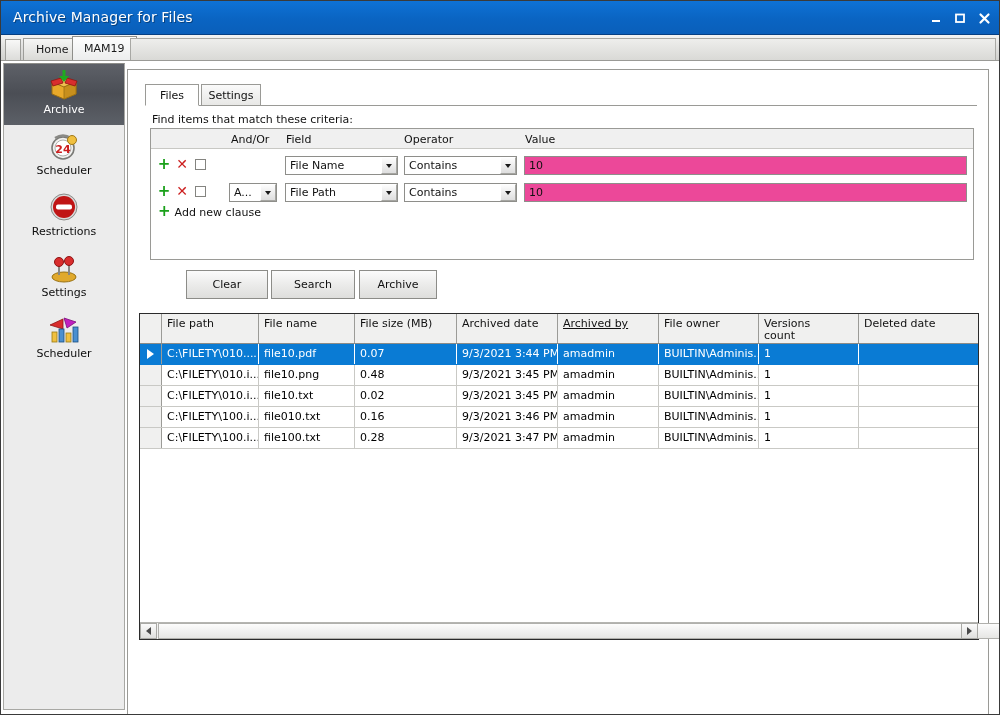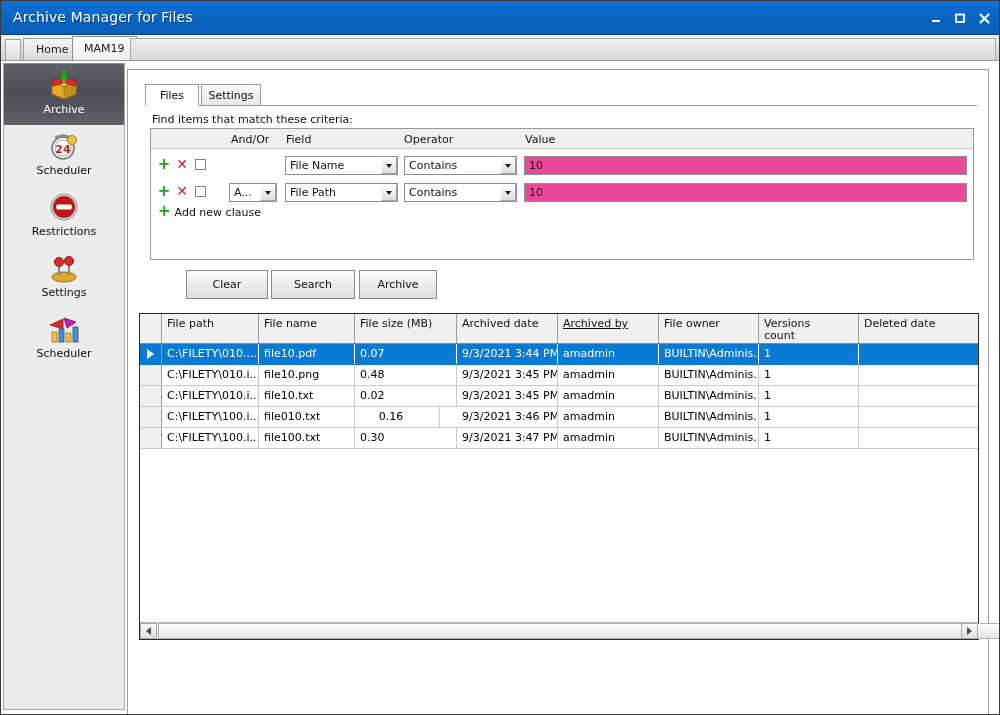--- a/index.html
+++ b/index.html
@@ -576,33 +576,33 @@
           <div class="gcell" style="left:418px; width:101px;">amadmin</div>
           <div class="gcell" style="left:519px; width:100px;">BUILTIN\Adminis...</div>
           <div class="gcell" style="left:619px; width:100px;">1</div>
           <div class="gcell" style="left:719px; width:119px; border-right:none;"></div>
         </div>
 
         <div class="grow" style="top:93px;">
           <div class="rowgutter"></div>
           <div class="gcell" style="left:22px;  width:97px;">C:\FILETY\100.i...</div>
           <div class="gcell" style="left:119px; width:96px;">file010.txt</div>
-          <div class="gcell" style="left:198px; width:102px;text-align:center;">0.16</div>
+          <div class="gcell" style="left:215px; width:102px;">0.16</div>
           <div class="gcell" style="left:317px; width:101px;">9/3/2021 3:46 PM</div>
           <div class="gcell" style="left:418px; width:101px;">amadmin</div>
           <div class="gcell" style="left:519px; width:100px;">BUILTIN\Adminis...</div>
           <div class="gcell" style="left:619px; width:100px;">1</div>
           <div class="gcell" style="left:719px; width:119px; border-right:none;"></div>
         </div>
 
         <div class="grow" style="top:114px;">
           <div class="rowgutter"></div>
           <div class="gcell" style="left:22px;  width:97px;">C:\FILETY\100.i...</div>
           <div class="gcell" style="left:119px; width:96px;">file100.txt</div>
-          <div class="gcell" style="left:215px; width:102px;">0.30</div>
+          <div class="gcell" style="left:215px; width:102px;">0.28</div>
           <div class="gcell" style="left:317px; width:101px;">9/3/2021 3:47 PM</div>
           <div class="gcell" style="left:418px; width:101px;">amadmin</div>
           <div class="gcell" style="left:519px; width:100px;">BUILTIN\Adminis...</div>
           <div class="gcell" style="left:619px; width:100px;">1</div>
           <div class="gcell" style="left:719px; width:119px; border-right:none;"></div>
         </div>
 
         <div id="grid-hscroll">
           <div class="sbtn sb-left">
               <span class="tri-sb-l"></span>

